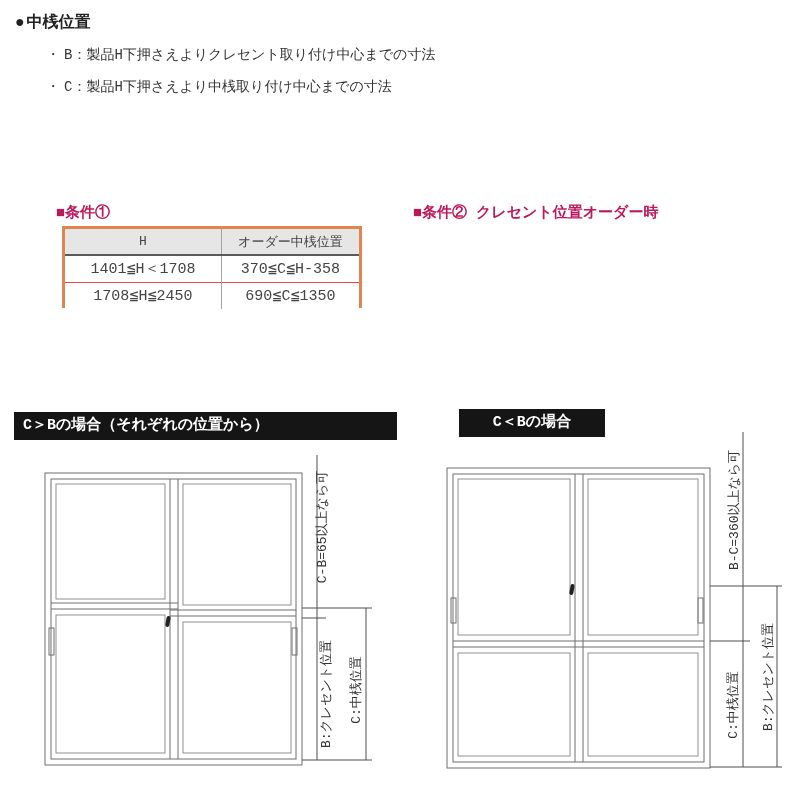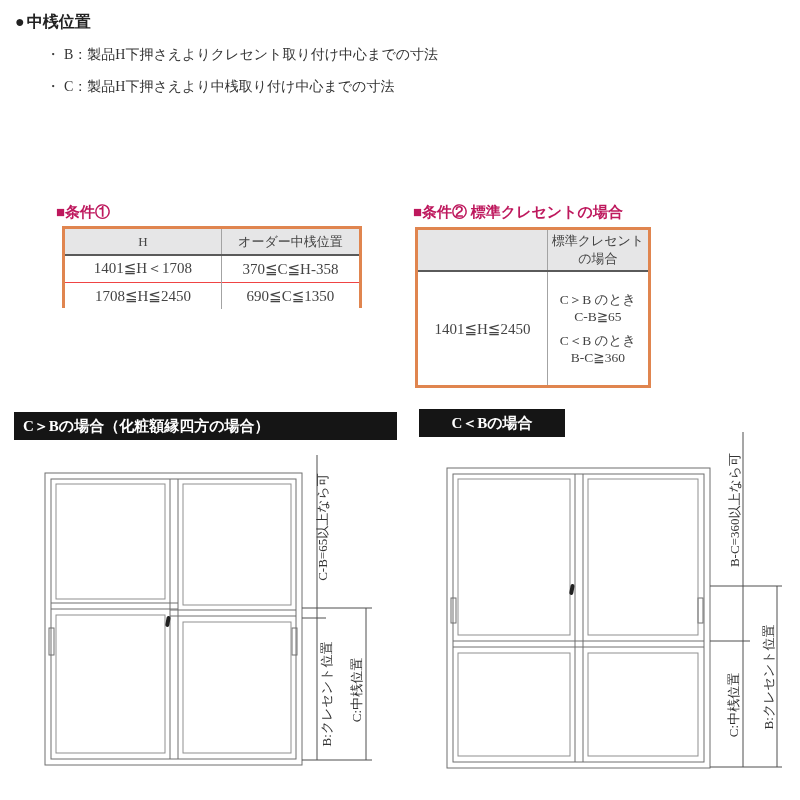--- a/index.html
+++ b/index.html
@@ -1,18 +1,18 @@
 <!DOCTYPE html>
 <html><head>
 <meta charset="utf-8">
 <style>
   html,body { margin:0; padding:0; background:#fff; }
   .page {
     position:relative; width:800px; height:780px; background:#ffffff;
-    font-family:Liberation Serif, serif; color:#333;
+    font-family:Liberation Mono, monospace; color:#333;
     overflow:hidden;
   }
   .abs { position:absolute; }
 
   
   .main-heading { left:15px; top:12px; font-size:16px; font-weight:bold; color:#222; }
   .main-heading .mark { margin-right:2px; }
   .notes { left:46px; top:45px; list-style:none; margin:0; padding:0; }
   .notes li { height:20px; line-height:20px; margin-bottom:12px; font-size:14px; color:#333; white-space:nowrap; }
   .notes .bullet { margin-right:4px; }
@@ -68,50 +68,24 @@
         <td class="c2">370≦C≦H-358</td>
       </tr>
       <tr class="r2" style="height:27px;">
         <td>1708≦H≦2450</td>
         <td class="c2">690≦C≦1350</td>
       </tr>
     </tbody>
       </table>
   </div>
 
-  <div class="abs cond-heading" style="left:413px; top:203px;">■条件② 標準クレセントの場合</div>
-  <div class="abs tbl-wrap" style="left:415px; top:227px; width:236px; height:161px;">
-    <table class="cond t2">
-      <tbody>
-          <tr style="height:41px;">
-        <th style="width:56%;"></th>
-        <th class="c2">
-          <div>標準クレセント</div>
-          <div>の場合</div>
-        </th>
-      </tr>
-      <tr>
-        <td>1401≦H≦2450</td>
-        <td class="c2">
-          <div class="case">
-            <div>C＞B のとき</div>
-            <div>C-B≧65</div>
-          </div>
-          <div class="case">
-            <div>C＜B のとき</div>
-            <div>B-C≧360</div>
-          </div>
-        </td>
-      </tr>
-    </tbody>
-      </table>
-  </div>
+  <div class="abs cond-heading" style="left:413px; top:203px;">■条件② クレセント位置オーダー時</div>
 
-  <div class="abs banner left-b" style="left:14px; top:412px; width:374px;">C＞Bの場合（化粧額縁四方の場合）</div>
-  <div class="abs banner right-b" style="left:419px; top:409px; width:146px;">C＜Bの場合</div>
+  <div class="abs banner left-b" style="left:14px; top:412px; width:374px;">C＞Bの場合（それぞれの位置から）</div>
+  <div class="abs banner right-b" style="left:459px; top:409px; width:146px;">C＜Bの場合</div>
 
   <div class="abs" style="left:40px; top:450px; width:345px; height:340px;">
     <svg width="345" height="340" viewBox="0 0 345 340">
       <g stroke="#6f6f6f" fill="none" stroke-width="1">
         <rect x="5" y="23" width="257" height="292"></rect>
         <rect x="11" y="29" width="245" height="280"></rect>
         <line x1="130" y1="29" x2="130" y2="309"></line>
         <line x1="138" y1="29" x2="138" y2="309"></line>
 
         <line x1="11" y1="153" x2="138" y2="153"></line>

